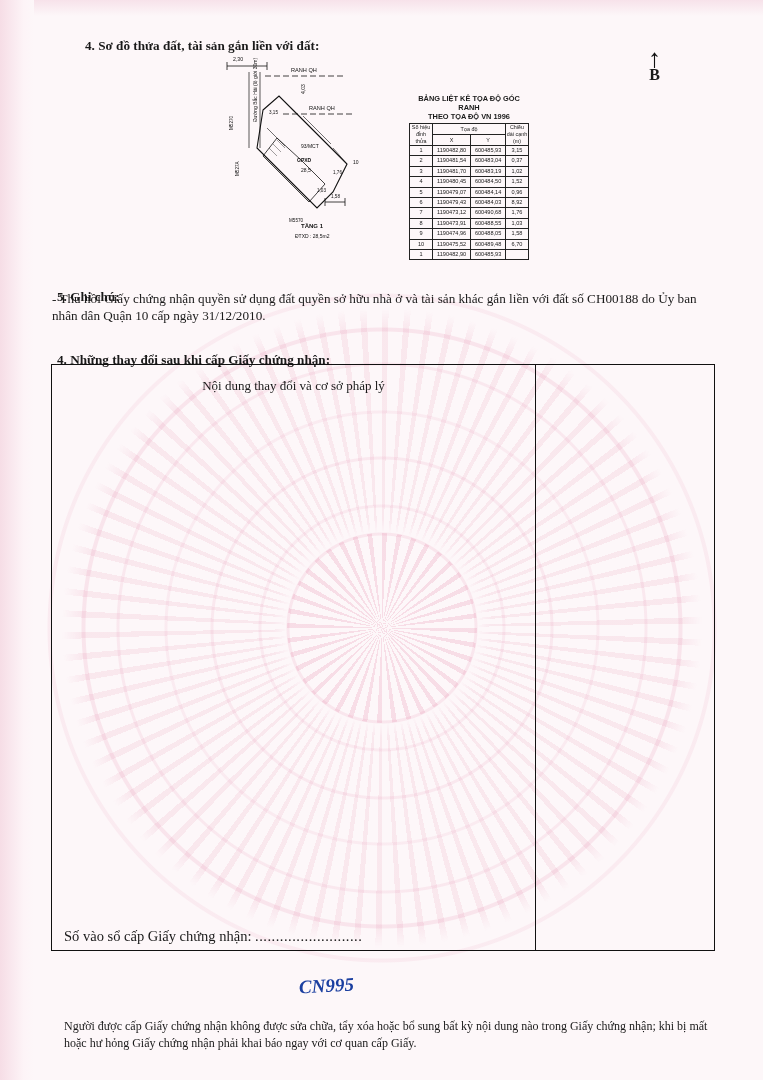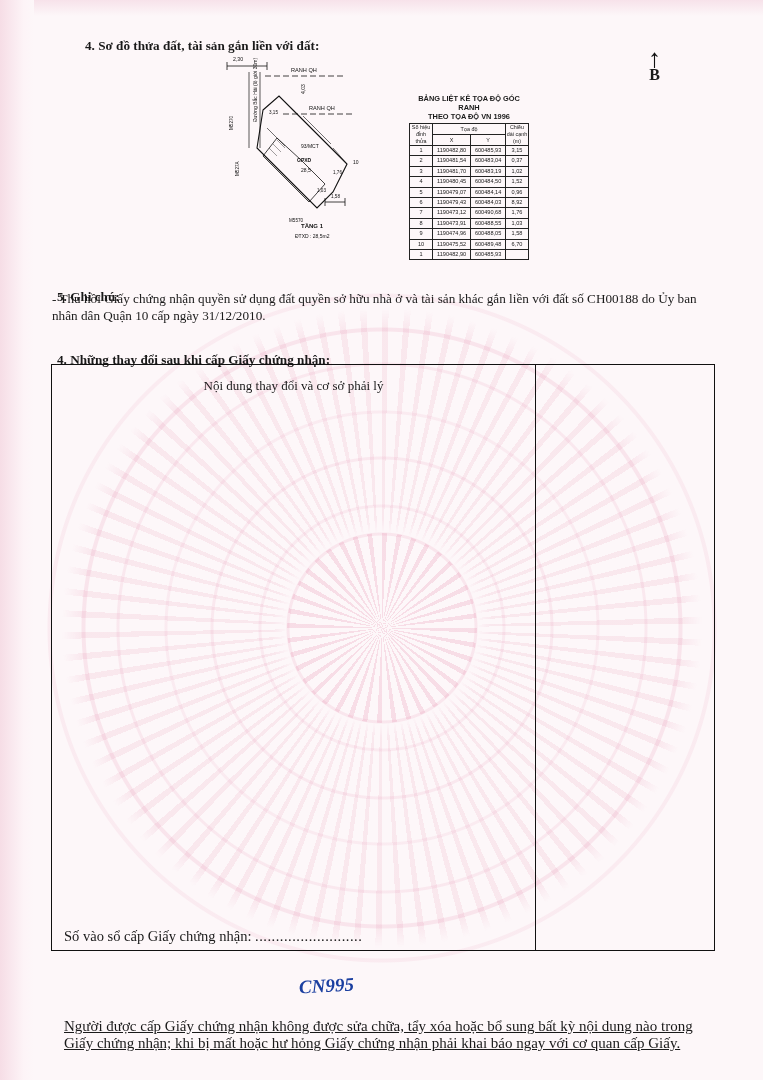--- a/index.html
+++ b/index.html
@@ -82,21 +82,21 @@
   .sovao{position:absolute;left:64px;top:928px;font-size:14.5px;z-index:3;}
   .sovao .dots{letter-spacing:.5px;}
   .handwrite{
     position:absolute;left:299px;top:975px;
     font-family:"Liberation Serif",serif;
     font-size:19px;color:#1b3fa0;
     transform:rotate(-3deg);
     font-style:italic;font-weight:bold;
     z-index:4;
   }
-  .footnote{position:absolute;left:64px;top:1018px;width:650px;font-size:15px;line-height:17px;z-index:3;text-decoration:underline;}
+  .footnote{position:absolute;left:64px;top:1018px;width:650px;font-size:12px;line-height:17px;z-index:3;}
 </style>
 </head>
 <body>
 
 <div class="edge-top"></div>
 <div class="edge-left"></div>
 <div class="watermark"></div>
 <div class="wm-rays"></div>
 <div class="wm-inner"></div>
 
@@ -248,21 +248,21 @@
     <div class="arrow">↑</div>
     <div class="lbl">B</div>
   </div>
 
   <div class="sec-title" id="s5">5. Ghi chú:</div>
   <div class="note-line">- Thu hồi Giấy chứng nhận quyền sử dụng đất quyền sở hữu nhà ở và tài sản khác gắn liền với đất số CH00188 do Ủy ban nhân dân Quận 10 cấp ngày 31/12/2010.</div>
   <div class="sec-title" id="s6">4. Những thay đổi sau khi cấp Giấy chứng nhận:</div>
 
   <div class="bigtable">
     <div class="bt-left">
-      <div class="bt-head">Nội dung thay đổi và cơ sở phải lý</div>
+      <div class="bt-head">Nội dung thay đổi và cơ sở pháp lý</div>
     </div>
   </div>
 
   <div class="sovao">
     <span>Số vào sổ cấp Giấy chứng nhận:</span>
     <span class="dots">..........................</span>
   </div>
   <div class="handwrite">CN995</div>
 
   <div class="footnote">Người được cấp Giấy chứng nhận không được sửa chữa, tẩy xóa hoặc bổ sung bất kỳ nội dung nào trong Giấy chứng nhận; khi bị mất hoặc hư hỏng Giấy chứng nhận phải khai báo ngay với cơ quan cấp Giấy.</div>

